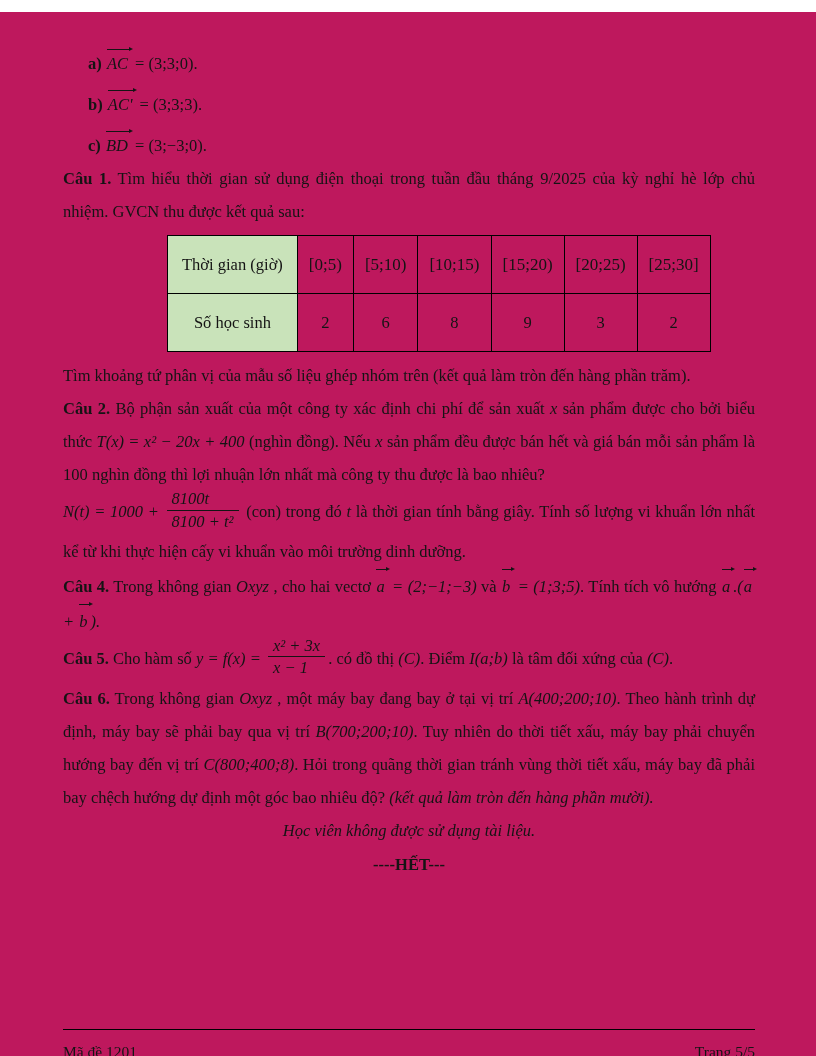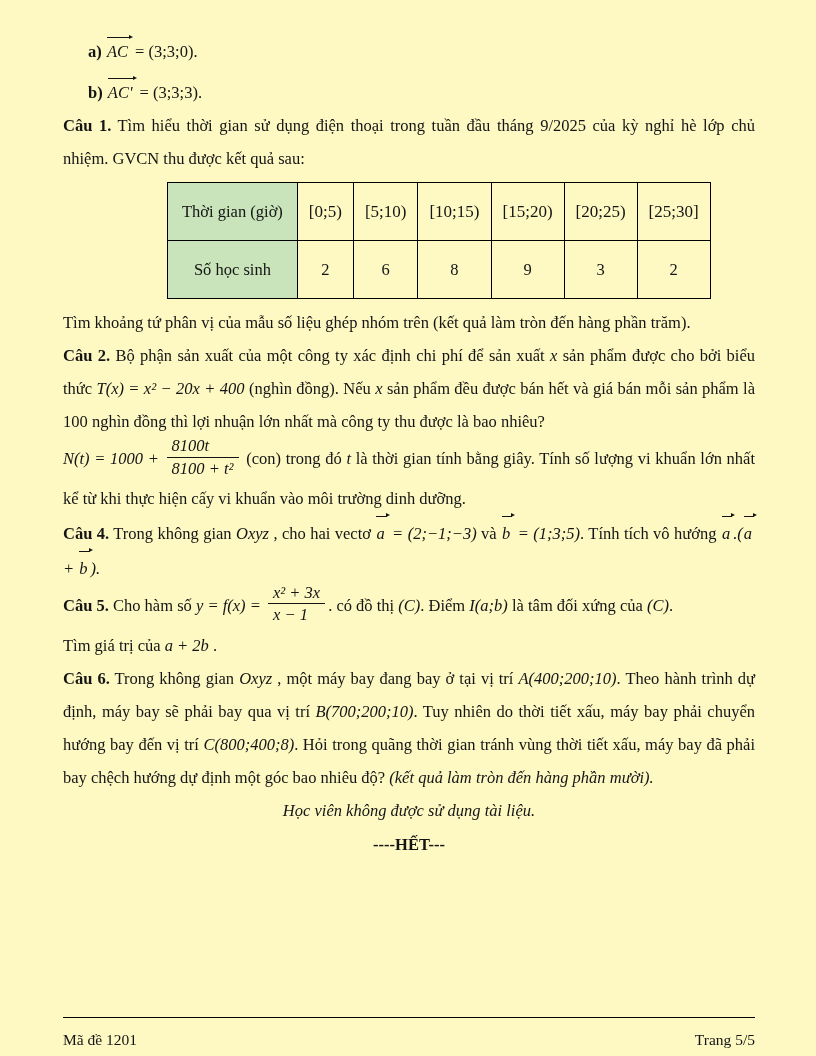--- a/index.html
+++ b/index.html
@@ -1,18 +1,18 @@
 <!DOCTYPE html>
 <html><head>
 <meta charset="utf-8">
 <style>
   html,body{margin:0;padding:0;background:#ffffff;}
   body{width:816px;height:1056px;overflow:hidden;position:relative;
        font-family:"Liberation Serif","DejaVu Serif",serif;font-size:16.5px;color:#141414;}
-  .page{position:absolute;inset:0;background:#fef9c3;}
+  .page{position:absolute;inset:0;background:#be185d;margin-top:12px;}
   .content{position:absolute;left:63px;top:36px;width:692px;}
   p{margin:0;line-height:2.0;text-align:justify;}
   .opt{margin:0 0 11px 25px;line-height:1.7;}
   .opt:last-of-type{margin-bottom:2px;}
   .b{font-weight:bold;}
   .i{font-style:italic;}
   .center{text-align:center;}
   .math{font-style:italic;}
   .mn{font-style:normal;}
   
@@ -41,20 +41,22 @@
 
 <div class="page">
   <div class="content">
 
     <div class="opt"><span class="b">a)</span>
       <span class="vec">AC</span><span class="mn"> = (3;3;0).</span></div>
 
     <div class="opt"><span class="b">b)</span>
       <span class="vec">AC'</span><span class="mn"> = (3;3;3).</span></div>
 
+    <div class="opt"><span class="b">c)</span>
+      <span class="vec">BD</span><span class="mn"> = (3;−3;0).</span></div>
 
 
 
     <p><span class="b">Câu 1.</span><span> Tìm hiểu thời gian sử dụng điện thoại trong tuần đầu tháng 9/2025 của kỳ nghỉ hè lớp chủ nhiệm. GVCN thu được kết quả sau:</span></p>
 
     <table class="qtable">
       <tbody>
           <tr>
         <td class="lbl" style="background: rgb(201, 227, 186);">Thời gian (giờ)</td>
         <td class="iv">[0;5)</td>
@@ -80,21 +82,20 @@
 
     <p><span class="b">Câu 2.</span><span> Bộ phận sản xuất của một công ty xác định chi phí để sản xuất </span><span class="math">x</span><span> sản phẩm được cho bởi biểu thức </span><span class="math">T(x) = x² − 20x + 400</span><span> (nghìn đồng). Nếu </span><span class="math">x</span><span> sản phẩm đều được bán hết và giá bán mỗi sản phẩm là 100 nghìn đồng thì lợi nhuận lớn nhất mà công ty thu được là bao nhiêu?</span></p>
 
 
     <p><span class="math">N(t) = 1000 + </span><span class="frac math"><span class="num">8100t</span><span class="den">8100 + t²</span></span><span> (con) trong đó </span><span class="math">t</span><span> là thời gian tính bằng giây. Tính số lượng vi khuẩn lớn nhất kể từ khi thực hiện cấy vi khuẩn vào môi trường dinh dưỡng.</span></p>
 
     <p><span class="b">Câu 4.</span><span> Trong không gian </span><span class="math">Oxyz</span><span> , cho hai vectơ </span><span class="vec">a</span><span class="math"> = (2;−1;−3)</span><span> và </span><span class="vec">b</span><span class="math"> = (1;3;5)</span><span>. Tính tích vô hướng </span><span class="math"><span class="vec">a</span><span>.(</span><span class="vec">a</span><span> + </span><span class="vec">b</span><span>).</span></span></p>
 
     <p><span class="b">Câu 5.</span><span> Cho hàm số </span><span class="math">y = f(x) = </span><span class="frac math"><span class="num">x² + 3x</span><span class="den">x − 1</span></span><span>. có đồ thị </span><span class="math">(C)</span><span>. Điểm </span><span class="math">I(a;b)</span><span> là tâm đối xứng của </span><span class="math">(C)</span><span>.</span></p>
 
-    <p><span>Tìm giá trị của </span><span class="math">a + 2b</span><span> .</span></p>
 
     <p><span class="b">Câu 6.</span><span> Trong không gian </span><span class="math">Oxyz</span><span> , một máy bay đang bay ở tại vị trí </span><span class="math">A(400;200;10)</span><span>. Theo hành trình dự định, máy bay sẽ phải bay qua vị trí </span><span class="math">B(700;200;10)</span><span>. Tuy nhiên do thời tiết xấu, máy bay phải chuyển hướng bay đến vị trí </span><span class="math">C(800;400;8)</span><span>. Hỏi trong quãng thời gian tránh vùng thời tiết xấu, máy bay đã phải bay chệch hướng dự định một góc bao nhiêu độ? </span><span class="i">(kết quả làm tròn đến hàng phần mười).</span></p>
 
     <p class="center i">Học viên không được sử dụng tài liệu.</p>
     <p class="center b het">----HẾT---</p>
   </div>
 
   <div class="footer">
     <span>Mã đề 1201</span>
     <span>Trang 5/5</span>

